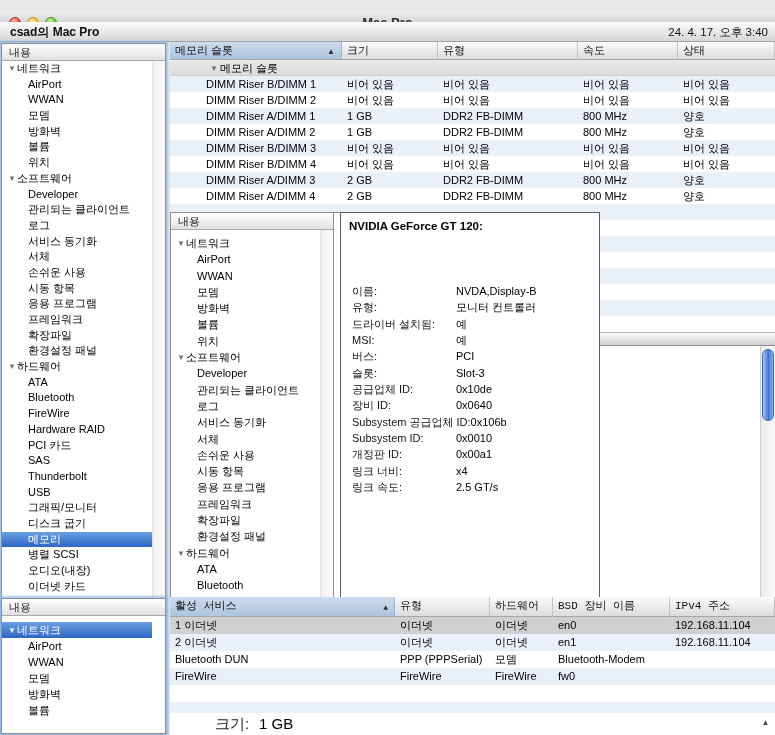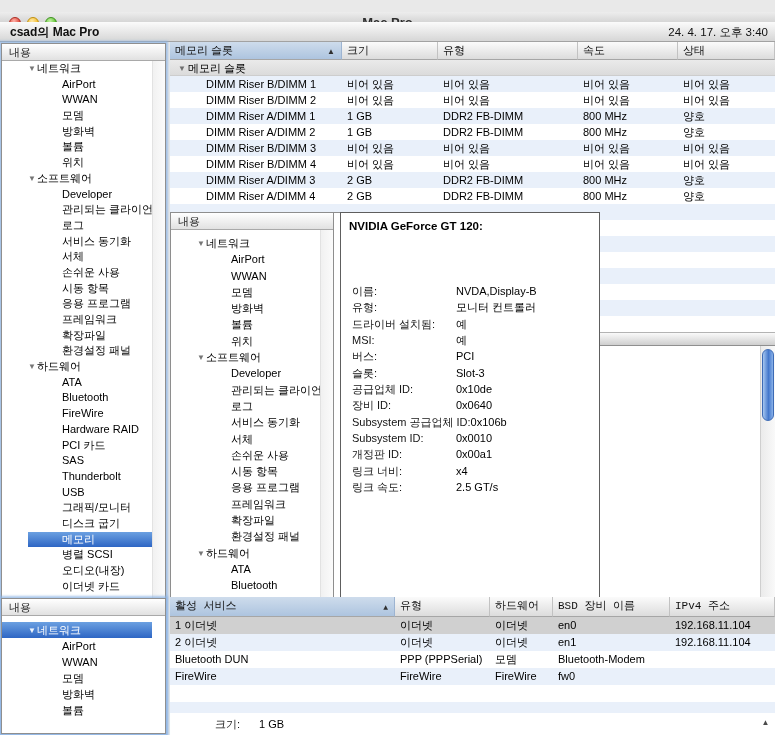--- a/index.html
+++ b/index.html
@@ -23,22 +23,22 @@
   .computer-name { position:absolute; left:10px; height:20px; line-height:20px; font-weight:bold; font-size:12px; color:#101010; }
   .datetime { position:absolute; right:7px; height:20px; line-height:20px; font-size:11.5px; color:#101010; }
   
   .pane-header { height:17px; line-height:16px; padding-left:7px; font-size:11px; color:#1c1c1c;
     background:linear-gradient(#ffffff,#e1e1e1); border-bottom:1px solid #a9a9a9; white-space:nowrap; overflow:hidden; }
   .side-track { position:absolute; right:0; top:17px; bottom:0; width:13px;
     background:linear-gradient(to right,#f1f1f1,#fbfbfb); border-left:1px solid #e2e2e2; }
   .tree { position:absolute; left:0; right:13px; top:17px; bottom:0; overflow:hidden; }
   .ti { white-space:nowrap; overflow:hidden; }
   .ti .tri { display:inline-block; width:11px; padding-left:2px; color:#767676; font-size:8px; vertical-align:1px; }
-  .ti.lvl1 { padding-left:34px;margin-left:26px; }
-  .ti.lvl0 { padding-left:24px; }
+  .ti.lvl1 { padding-left:26px; }
+  .ti.lvl0 { padding-left:4px; }
   .ti.sel { background:linear-gradient(#6ba0e1,#2e66c4); color:#fff; }
   .ti.sel .tri { color:#eef4fc; }
   
   .sidebar-main { position:absolute; left:1px; top:43px; width:165px; height:691px; background:#fff;
     border:1px solid #8f8f8f; box-shadow:0 0 2px 2px rgba(140,180,230,.75); }
   .sidebar-main .ti { height:15.7px; line-height:15.7px; }
   .bot-sidebar { position:absolute; left:1px; top:598px; width:165px; height:136px; background:#fff;
     border:1px solid #8f8f8f; box-shadow:0 0 2px 2px rgba(140,180,230,.75); }
   .bot-sidebar .tree { padding-top:6px; }
   .bot-sidebar .ti { height:16px; line-height:16px; }
@@ -63,21 +63,21 @@
   .mem-table .td.c0 { padding-left:36px; }
   
   .splitter { position:absolute; left:170px; top:332px; width:605px; height:14px;
     background:linear-gradient(#fafafa,#cfcfcf); border-top:1px solid #b3b3b3; border-bottom:1px solid #8f8f8f; }
   
   .detail-pane { position:absolute; left:170px; top:346px; width:605px; height:389px; background:#fff; }
   .scroll-track { position:absolute; right:0; top:0; width:15px; height:254px;
     background:linear-gradient(to right,#ebebeb,#f9f9f9); border-left:1px solid #cfcfcf; }
   .scroll-thumb { position:absolute; left:1px; top:3px; width:12px; height:72px; border-radius:6px;
     background:linear-gradient(to right,#a5c6f0,#4478cc 55%,#8ab2e9); border:1px solid #3d6bb5; }
-  .size-row { position:absolute; left:0; top:367px; width:100%; height:22px; background:#fff; line-height:22px; font-size:11px; }
+  .size-row { position:absolute; left:0; top:367px; width:100%; height:22px; background:#fff; line-height:22px; font-size:15px; }
   .size-lbl { position:absolute; left:45px; color:#1a1a1a; }
   .size-val { position:absolute; left:89px; color:#000; }
   .corner-arrow { position:absolute; right:3px; top:370px; width:13px; height:13px;
     font-size:8px; line-height:13px; text-align:center; color:#4a4a4a; }
   
   .overlay { position:absolute; left:170px; top:212px; width:430px; height:388px; }
   .ov-sidebar { position:absolute; left:0; top:0; width:164px; height:388px; background:#fff; border:1px solid #8e8e8e; }
   .ov-sidebar .tree { padding-top:5px; }
   .ov-sidebar .ti { height:16.3px; line-height:16.3px; }
   .ov-strip { position:absolute; left:164px; top:0; width:6px; height:388px; background:#fff; border-top:1px solid #8e8e8e; }
@@ -112,21 +112,21 @@
 <div class="mem-table">
   <div class="thead" id="mem-head">
       <div class="th c0 sorted"><span class="th-lbl">메모리 슬롯</span><span class="sort-arrow">▲</span></div>
       <div class="th c1"><span class="th-lbl">크기</span></div>
       <div class="th c2"><span class="th-lbl">유형</span></div>
       <div class="th c3"><span class="th-lbl">속도</span></div>
       <div class="th c4"><span class="th-lbl">상태</span></div>
     </div>
   <div id="mem-rows">
       <div class="trow group">
-        <div class="td c0 group-lbl" style="padding-left: 6px;"><span class="tri">▼</span><span>메모리 슬롯</span></div>
+        <div class="td c0 group-lbl" style="padding-left: 6px; margin-left: 32px;"><span class="tri">▼</span><span>메모리 슬롯</span></div>
       </div>
       <div class="trow stripe">
         <div class="td c0">DIMM Riser B/DIMM 1</div>
         <div class="td c1">비어 있음</div>
         <div class="td c2">비어 있음</div>
         <div class="td c3">비어 있음</div>
         <div class="td c4">비어 있음</div>
       </div>
       <div class="trow">
         <div class="td c0">DIMM Riser B/DIMM 2</div>

